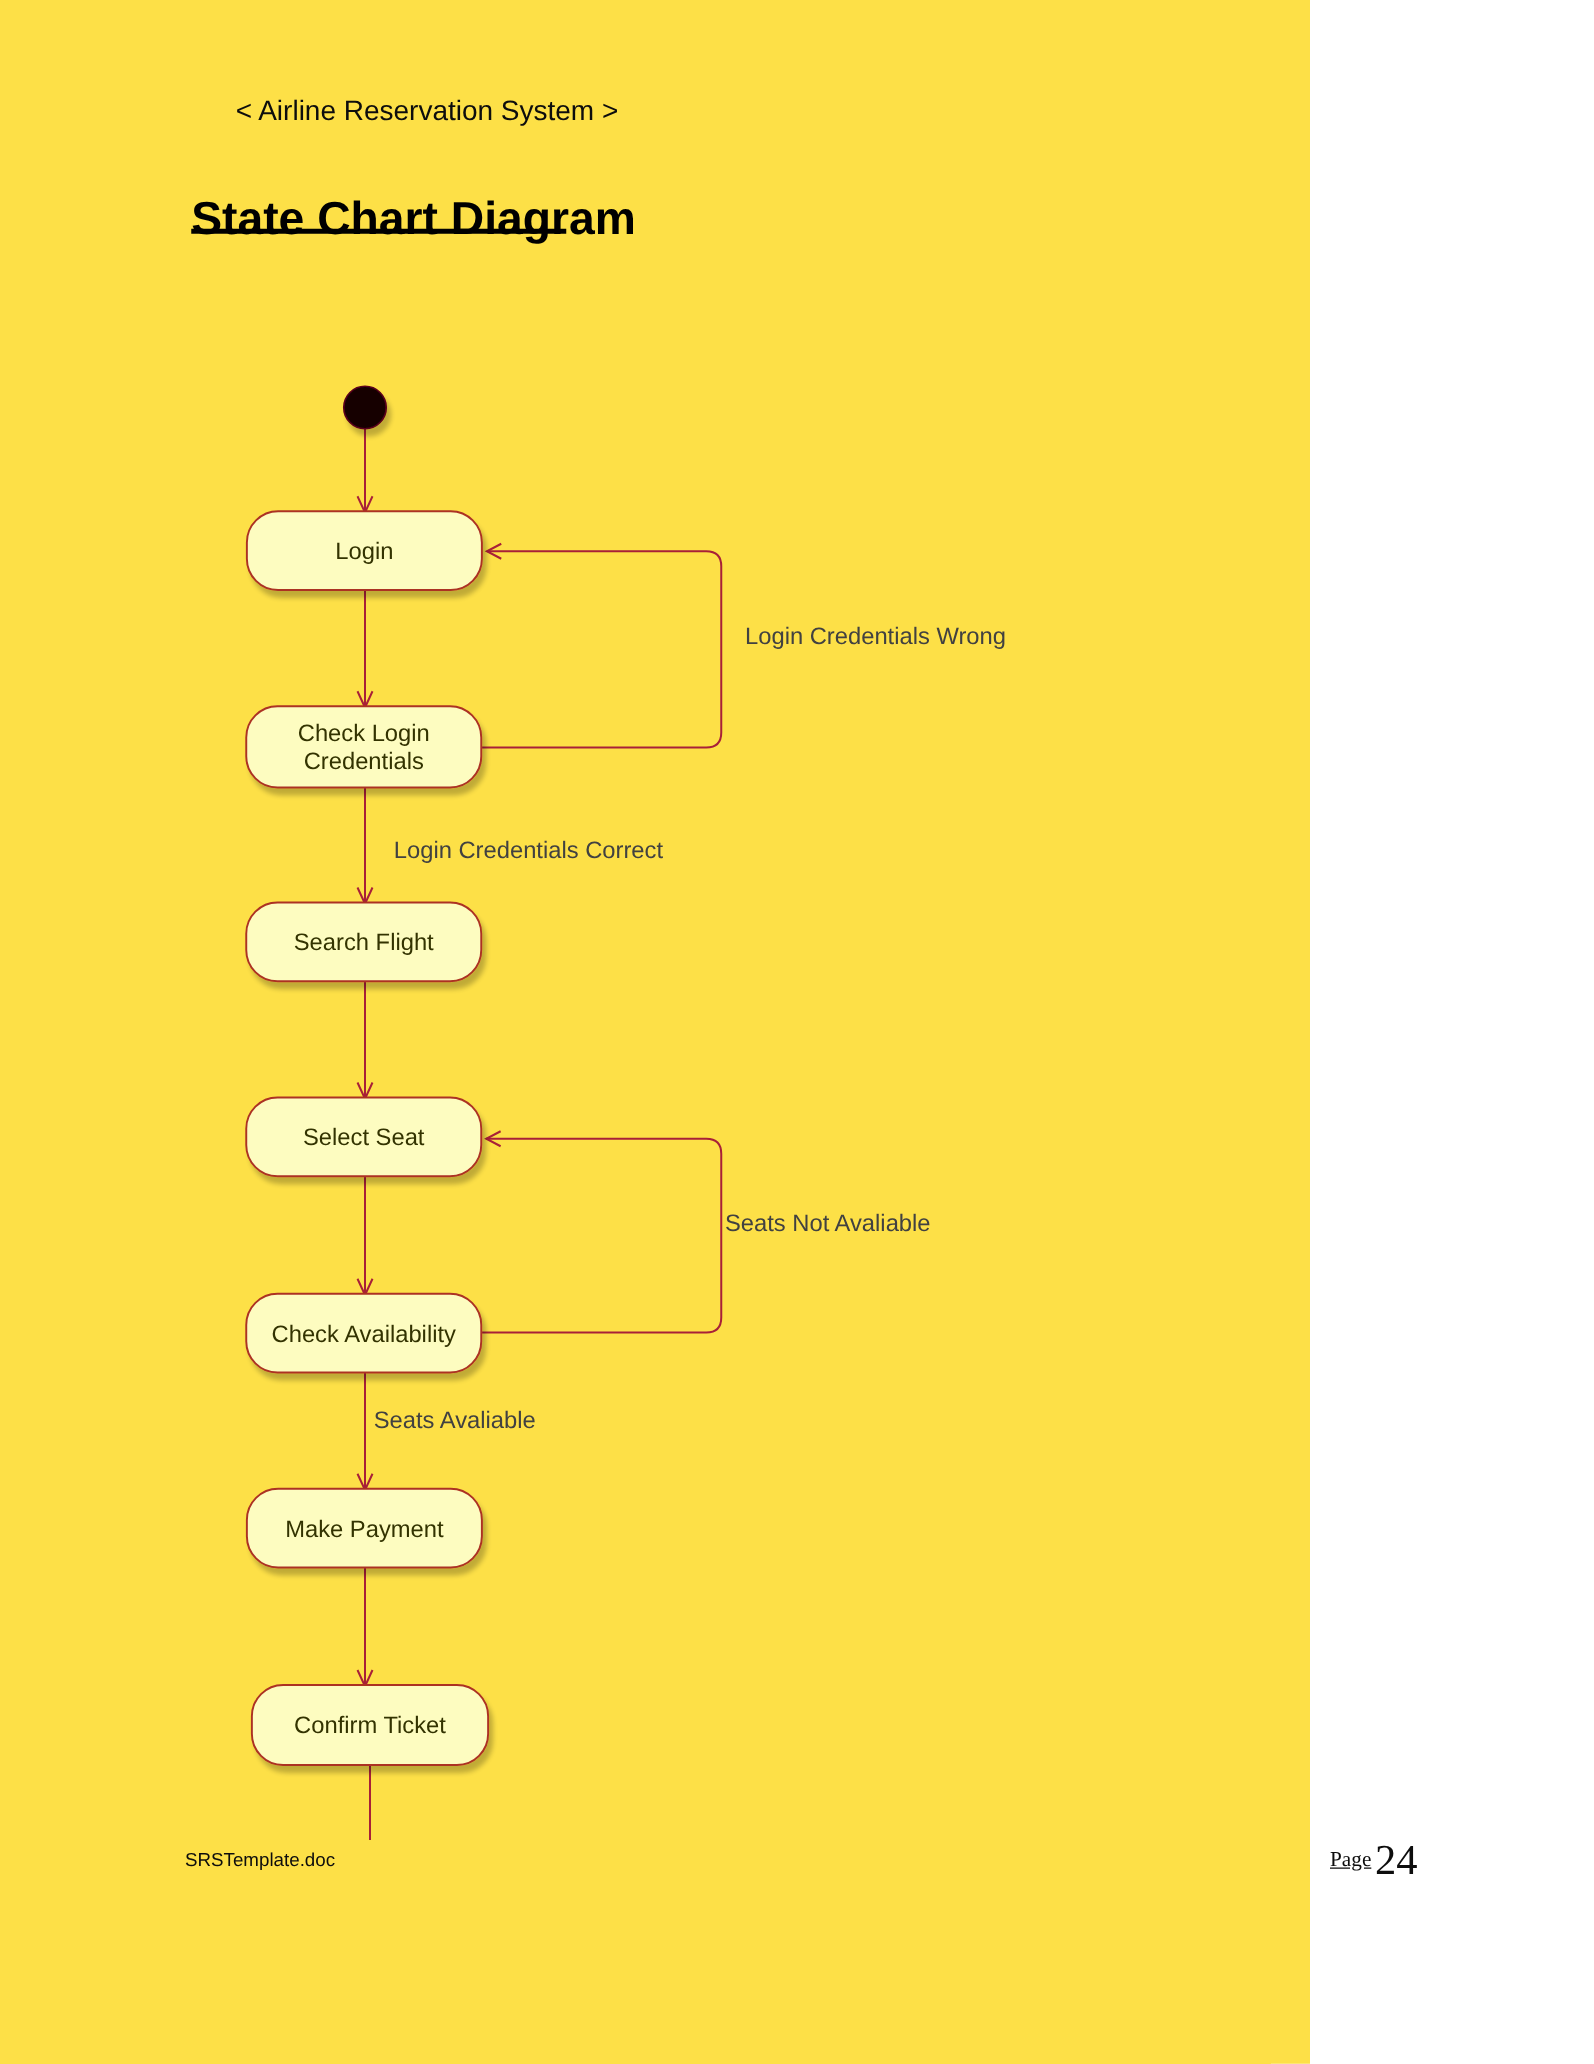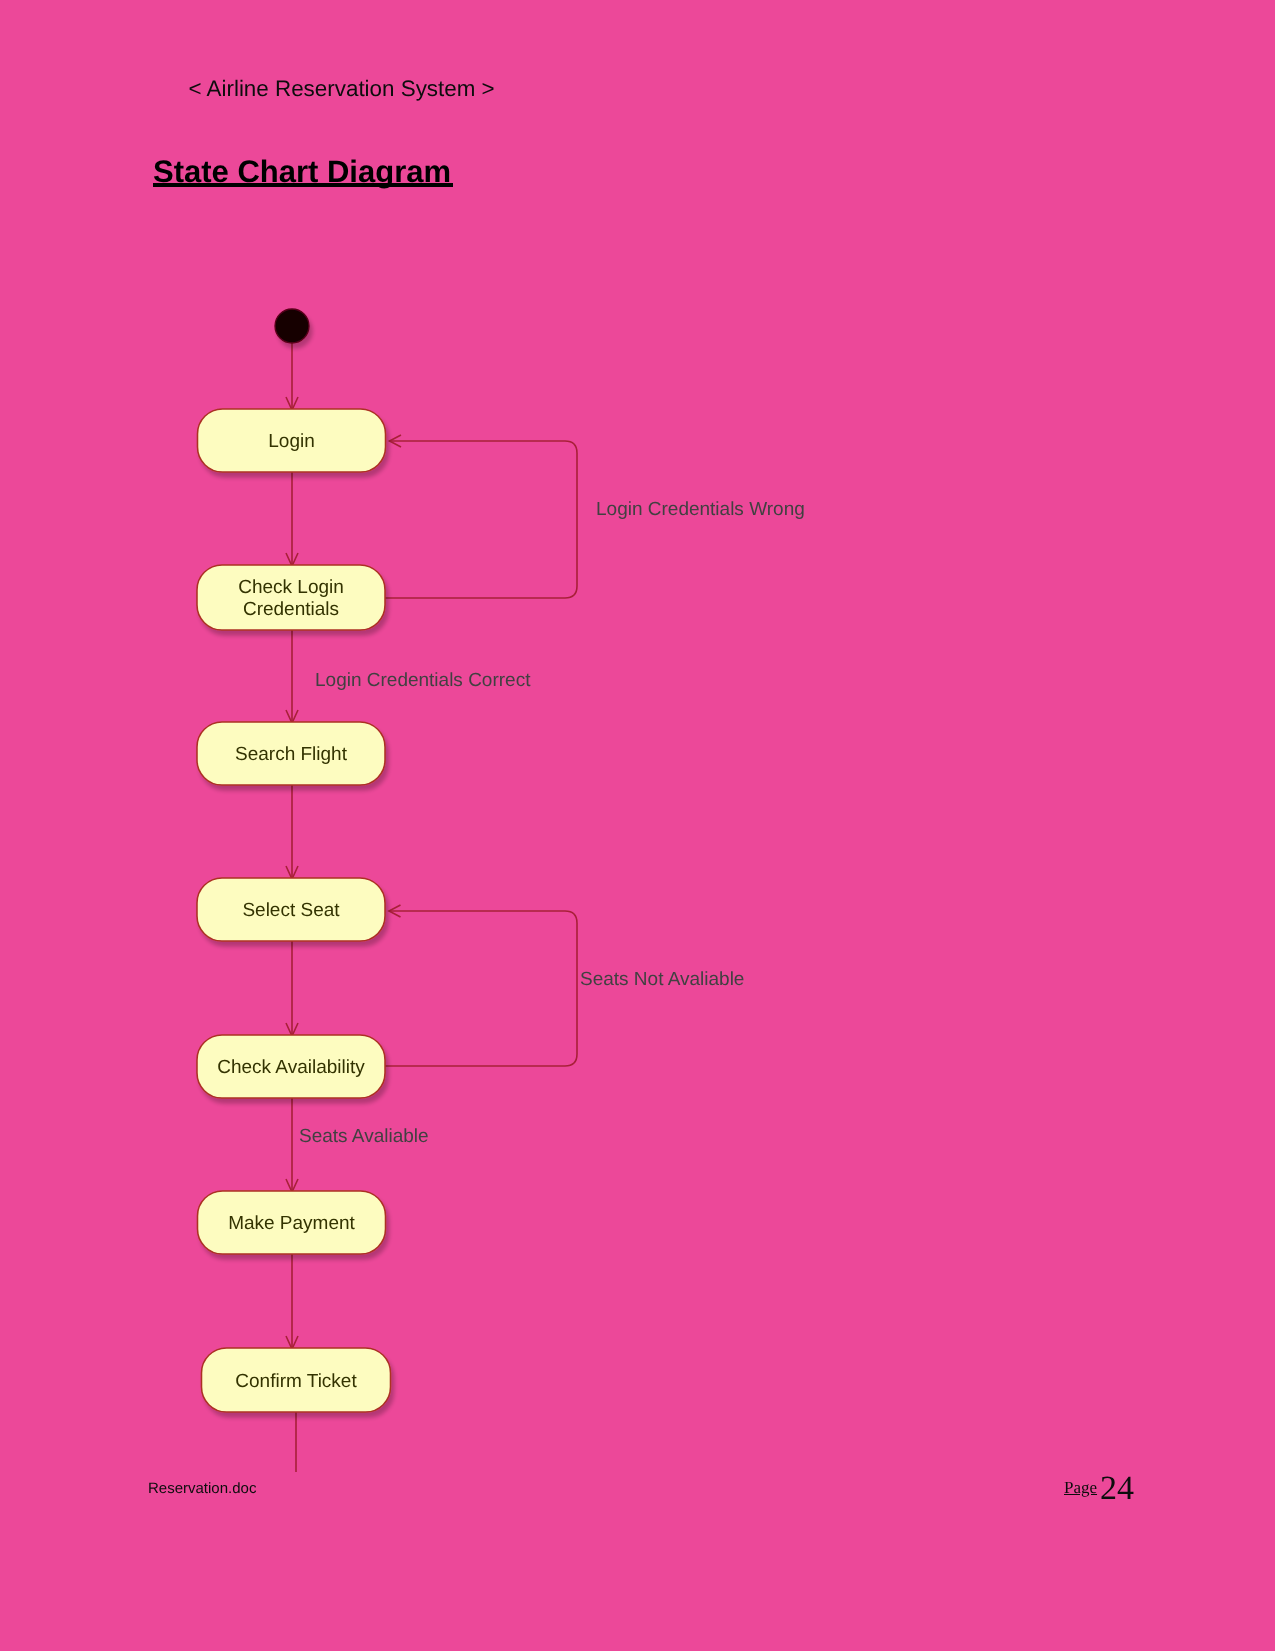--- a/index.html
+++ b/index.html
@@ -1,20 +1,20 @@
 <!DOCTYPE html>
 <html><head>
 <meta charset="utf-8">
 <title>State Chart Diagram</title>
 <style>
   html,body{margin:0;padding:0;background:#ffffff;}
   body{width:1275px;height:1651px;font-family:"Liberation Sans",sans-serif;overflow:hidden;position:relative;-webkit-font-smoothing:antialiased;text-rendering:geometricPrecision;}
-  .page{position:absolute;left:0;top:0;width:1275px;height:1651px;background:#ec4899;will-change:transform;transform:translateZ(0);}
+  .page{position:absolute;left:0;top:0;width:1048px;height:1651px;background:#fde047;will-change:transform;transform:translateZ(0);}
   #doc-header{position:absolute;left:188.5px;top:78px;font-size:22.4px;line-height:1;color:#0d0d0d;white-space:nowrap;}
-  #section-title{position:absolute;left:153px;top:156px;font-size:31px;line-height:1;font-weight:bold;color:#000;white-space:nowrap;}
+  #section-title{position:absolute;left:153px;top:156px;font-size:37px;line-height:1;font-weight:bold;color:#000;white-space:nowrap;}
   #section-title-underline{position:absolute;left:153px;top:183px;width:300px;height:4px;background:#000;}
   #diagram{position:absolute;left:0;top:0;}
   #footer-left{position:absolute;left:148px;top:1481px;font-size:15px;line-height:1;color:#0d0d0d;white-space:nowrap;}
   #footer-right{position:absolute;left:1064px;top:1479px;font-family:"Liberation Serif",serif;font-size:17px;line-height:1;color:#0d0d0d;white-space:nowrap;height:20px;}
   #footer-right .plabel{position:absolute;left:0;top:0;text-decoration:underline;}
   #footer-right .pagenum{position:absolute;left:36px;top:-7px;font-size:34px;text-align:right;}
   .st-text{font-family:"Liberation Sans",sans-serif;font-size:19px;}
   .tr-label{font-family:"Liberation Sans",sans-serif;font-size:19px;}
 </style>
 </head>
@@ -115,18 +115,18 @@
         </g>
       </g>
     <g id="edge-labels">
         <text x="596" y="515" class="tr-label" fill="#414141">Login Credentials Wrong</text>
         <text x="315" y="686" class="tr-label" fill="#414141">Login Credentials Correct</text>
         <text x="580" y="985" class="tr-label" fill="#414141">Seats Not Avaliable</text>
         <text x="299" y="1142" class="tr-label" fill="#414141">Seats Avaliable</text>
       </g>
   </svg>
 
-  <div id="footer-left">Reservation.doc</div>
+  <div id="footer-left">SRSTemplate.doc</div>
   <div id="footer-right">
       <span class="plabel">Page</span>
       <span class="pagenum">24</span>
     </div>
 </div>
 
 </body></html>

